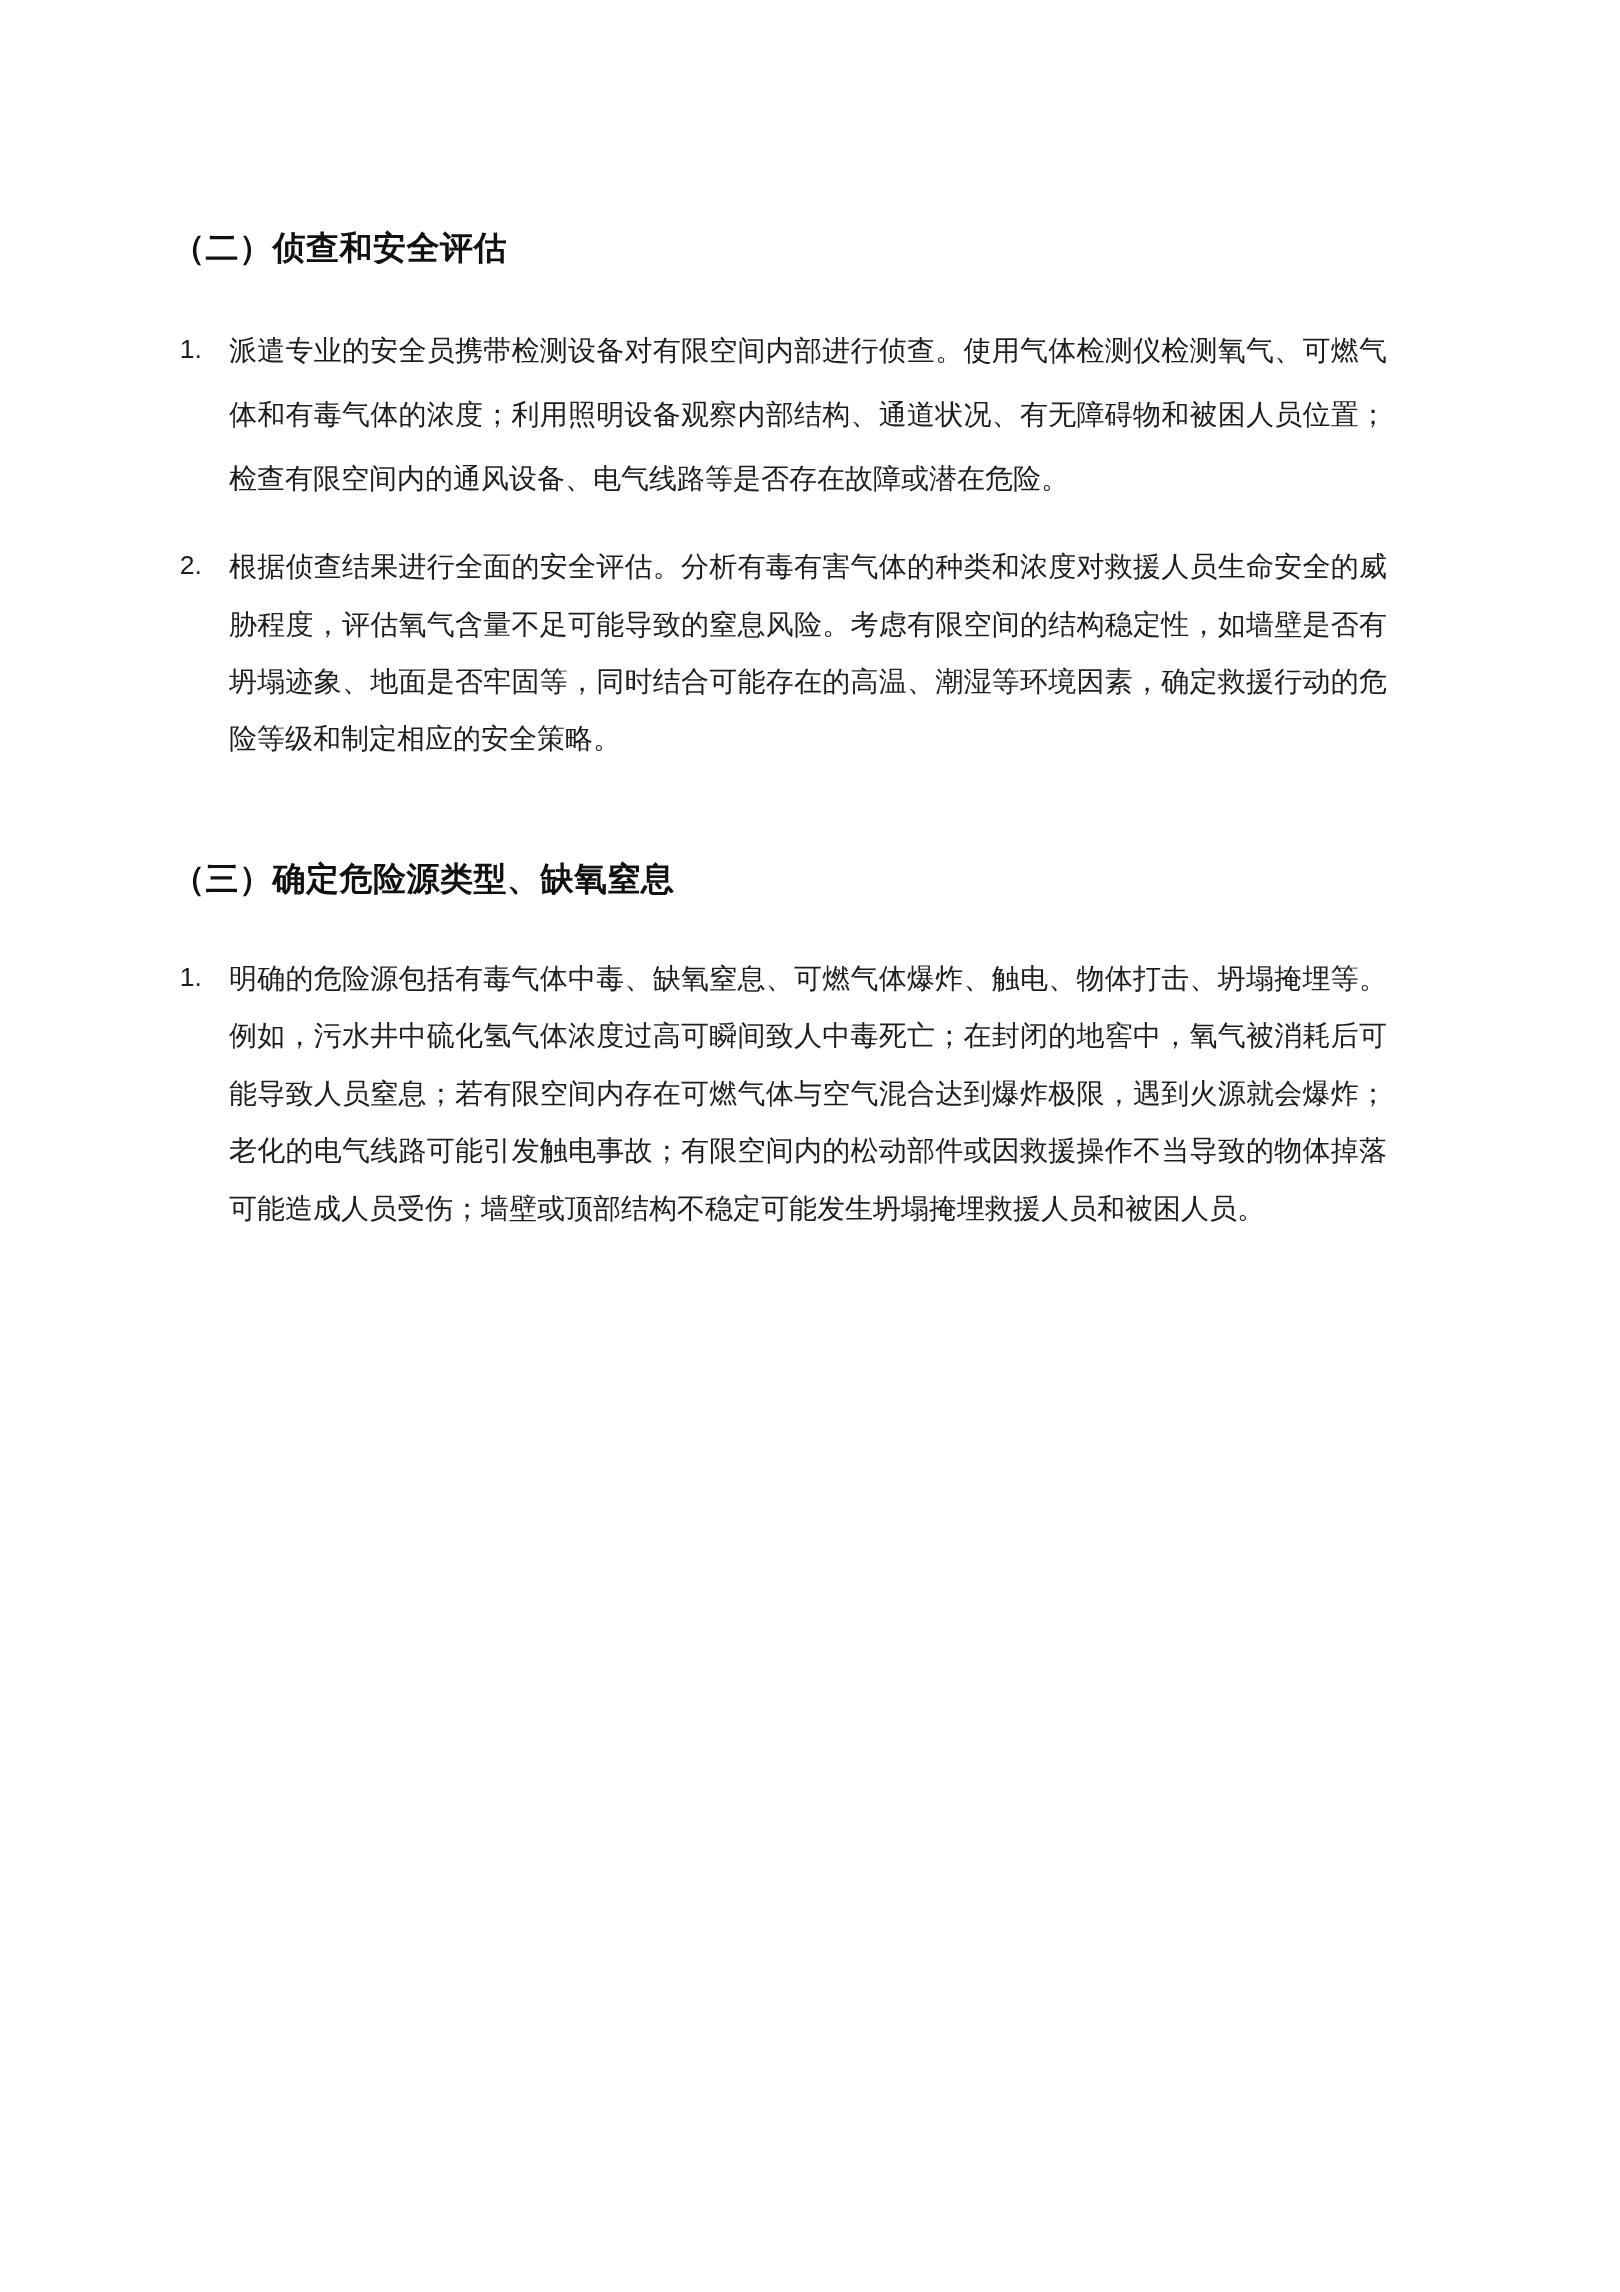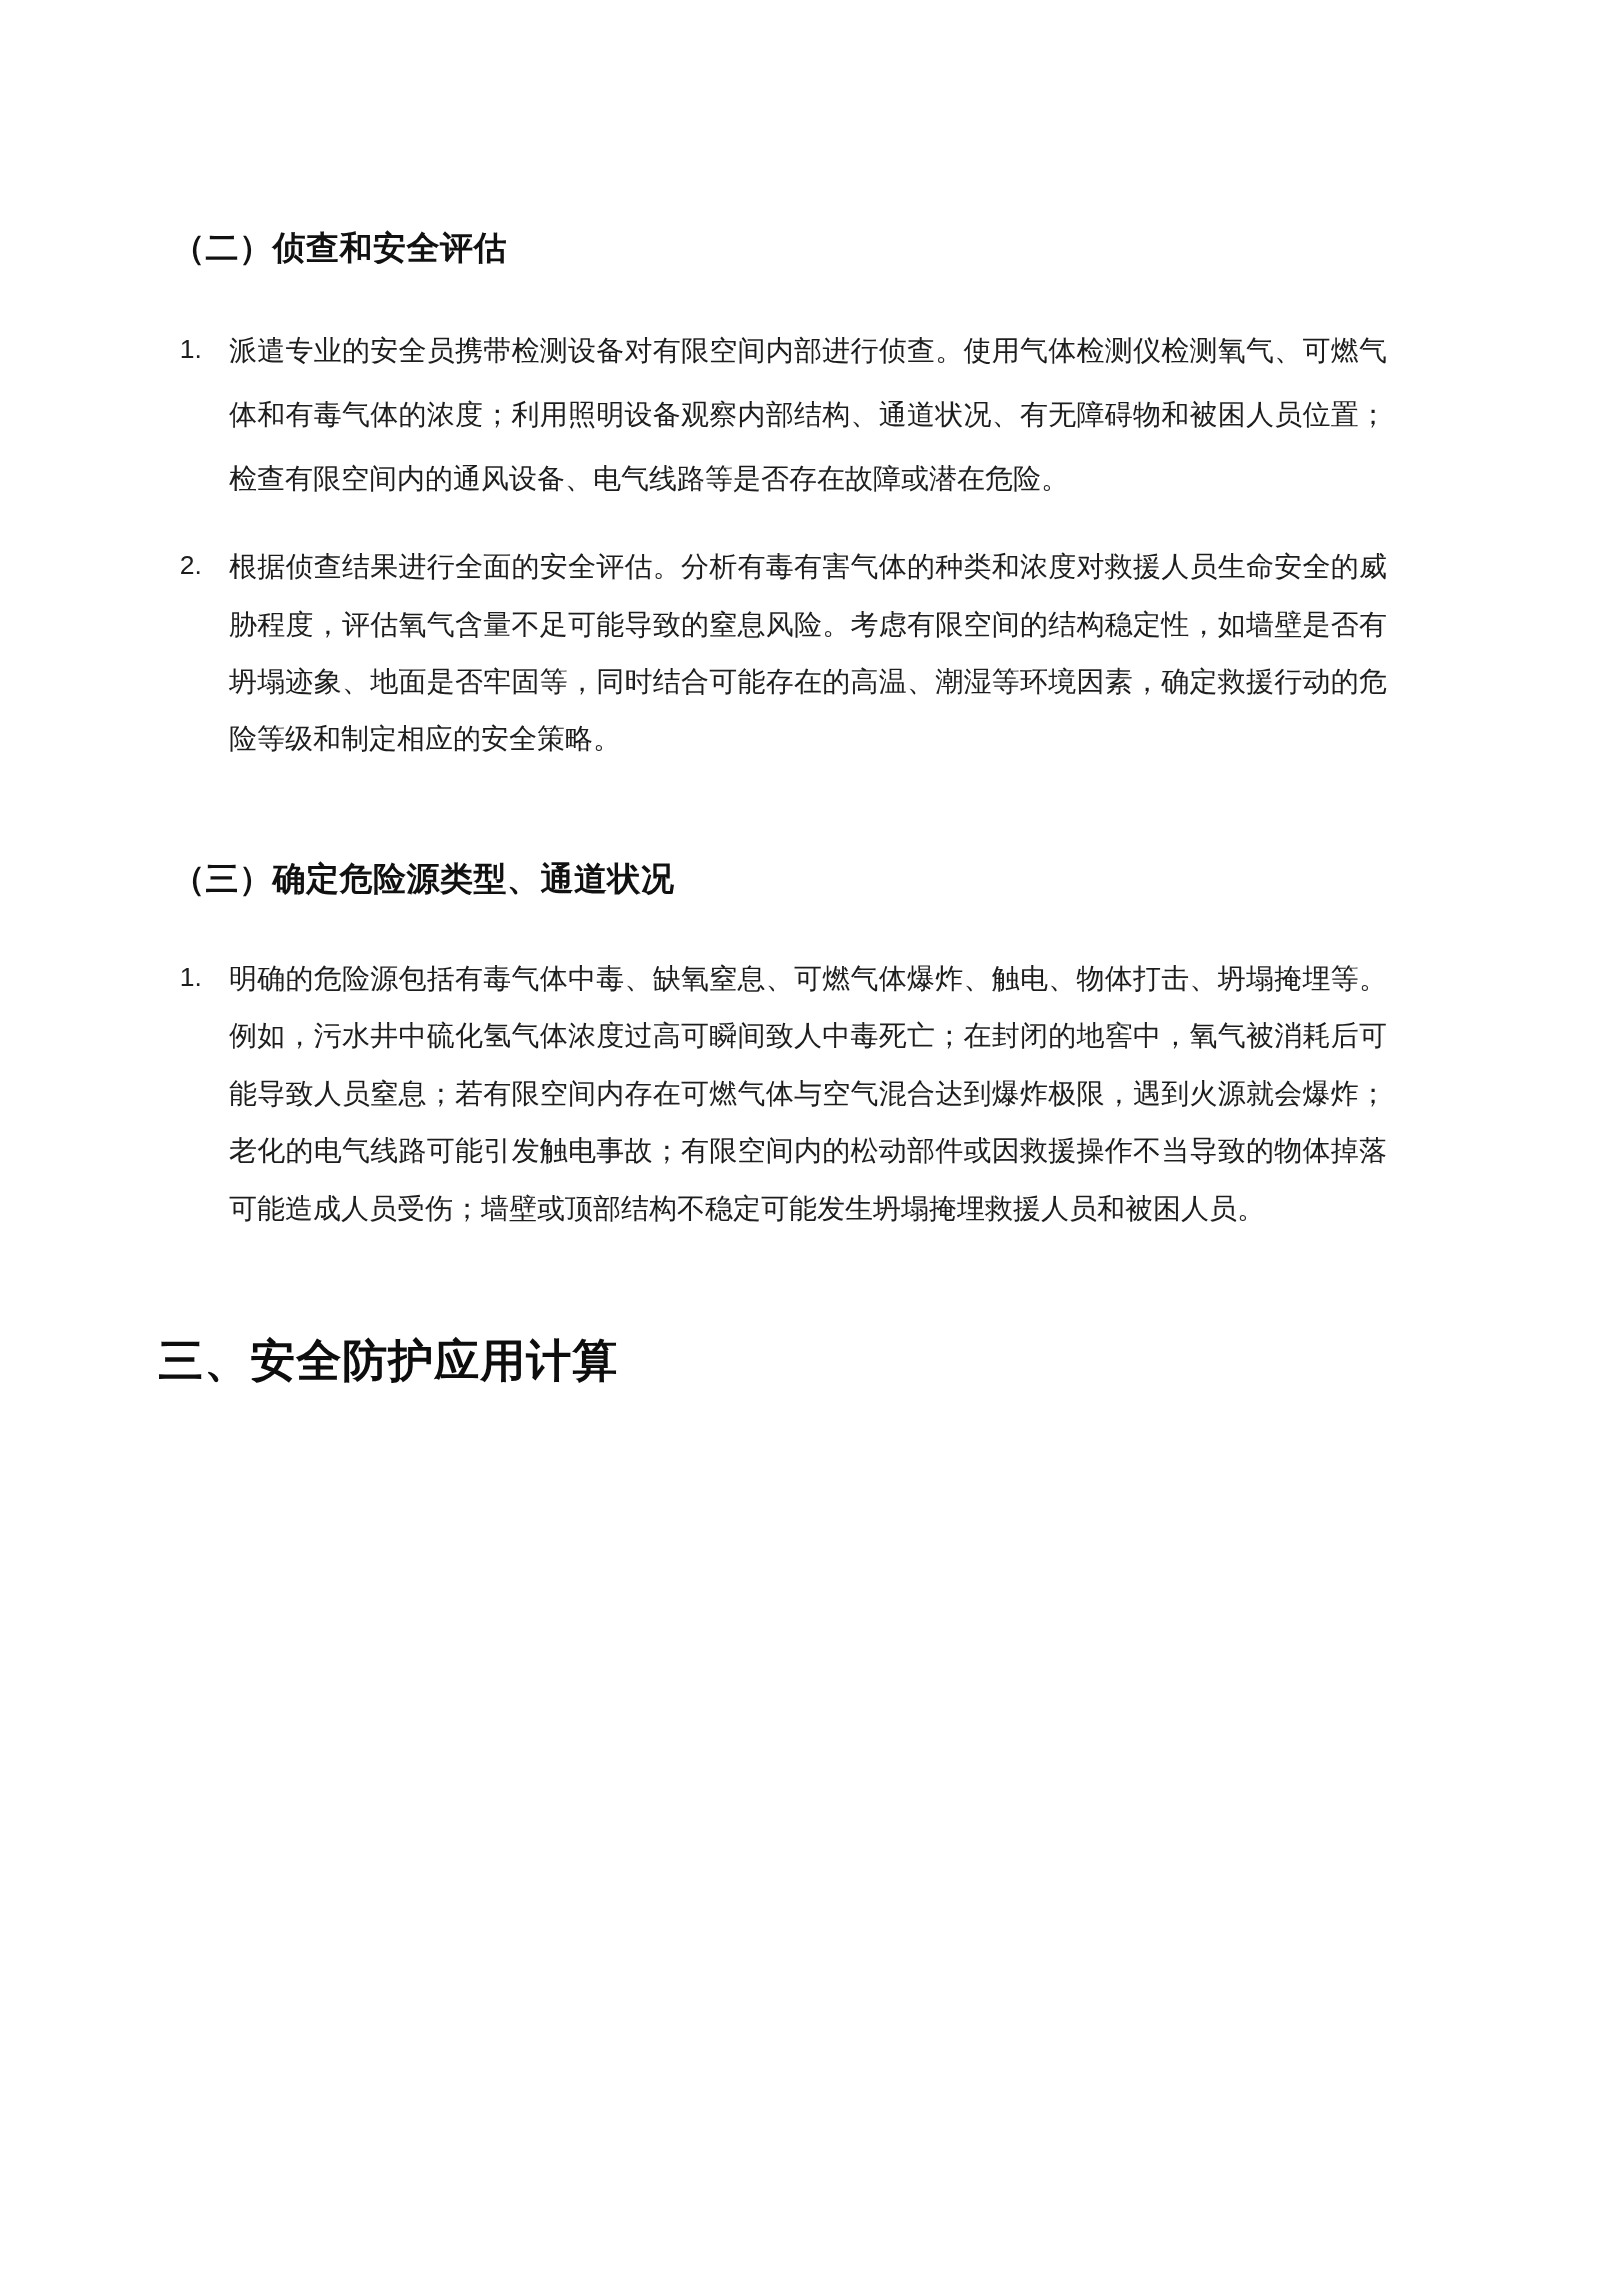--- a/index.html
+++ b/index.html
@@ -107,26 +107,25 @@
       <li class="doc-item">
         <span class="marker">1.</span>
         <span class="body">派遣专业的安全员携带检测设备对有限空间内部进行侦查。使用气体检测仪检测氧气、可燃气体和有毒气体的浓度；利用照明设备观察内部结构、通道状况、有无障碍物和被困人员位置；检查有限空间内的通风设备、电气线路等是否存在故障或潜在危险。</span>
       </li>
       <li class="doc-item tight">
         <span class="marker">2.</span>
         <span class="body">根据侦查结果进行全面的安全评估。分析有毒有害气体的种类和浓度对救援人员生命安全的威胁程度，评估氧气含量不足可能导致的窒息风险。考虑有限空间的结构稳定性，如墙壁是否有坍塌迹象、地面是否牢固等，同时结合可能存在的高温、潮湿等环境因素，确定救援行动的危险等级和制定相应的安全策略。</span>
       </li>
     </ol>
 
-    <div class="h-sub second">（三）确定危险源类型、通道状况</div>
+    <div class="h-sub second">（三）确定危险源类型、缺氧窒息</div>
 
     <ol class="doc-list after-head-2">
       <li class="doc-item tight">
         <span class="marker">1.</span>
         <span class="body">明确的危险源包括有毒气体中毒、缺氧窒息、可燃气体爆炸、触电、物体打击、坍塌掩埋等。例如，污水井中硫化氢气体浓度过高可瞬间致人中毒死亡；在封闭的地窖中，氧气被消耗后可能导致人员窒息；若有限空间内存在可燃气体与空气混合达到爆炸极限，遇到火源就会爆炸；老化的电气线路可能引发触电事故；有限空间内的松动部件或因救援操作不当导致的物体掉落可能造成人员受伤；墙壁或顶部结构不稳定可能发生坍塌掩埋救援人员和被困人员。</span>
       </li>
     </ol>
 
-    <div class="h-main">三、安全防护应用计算</div>
 
   </div>
 </div>
 
 
 </body></html>

